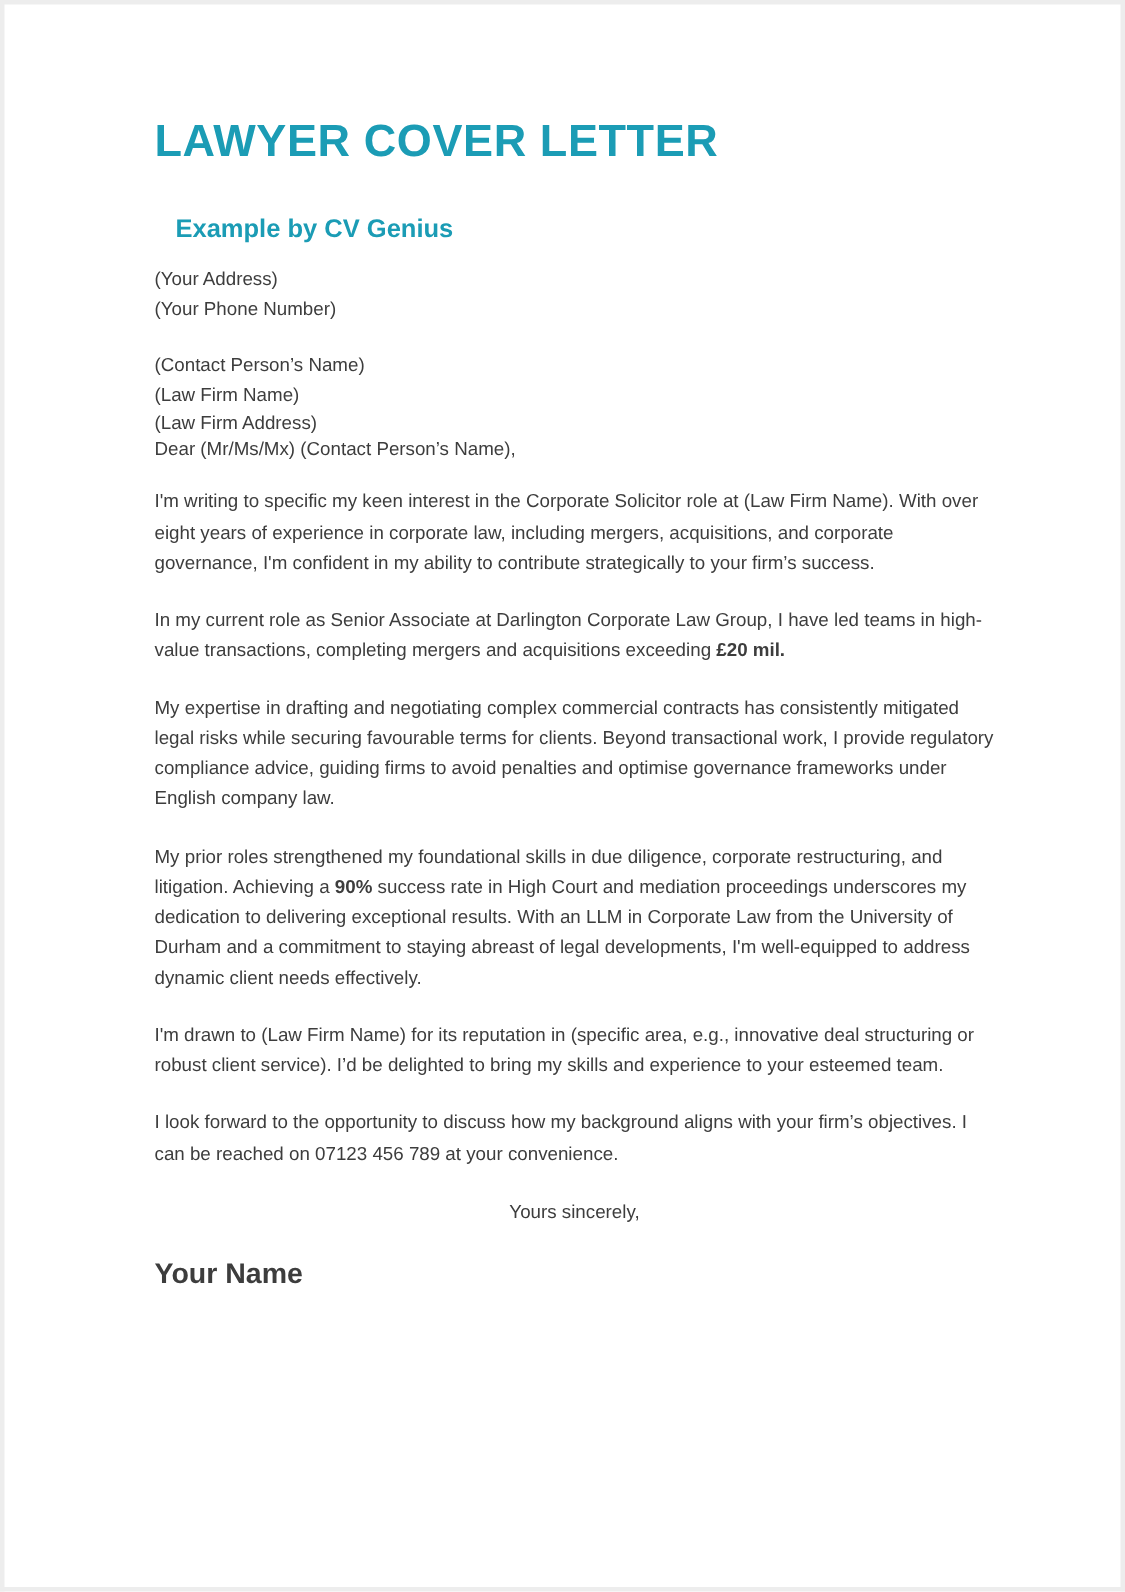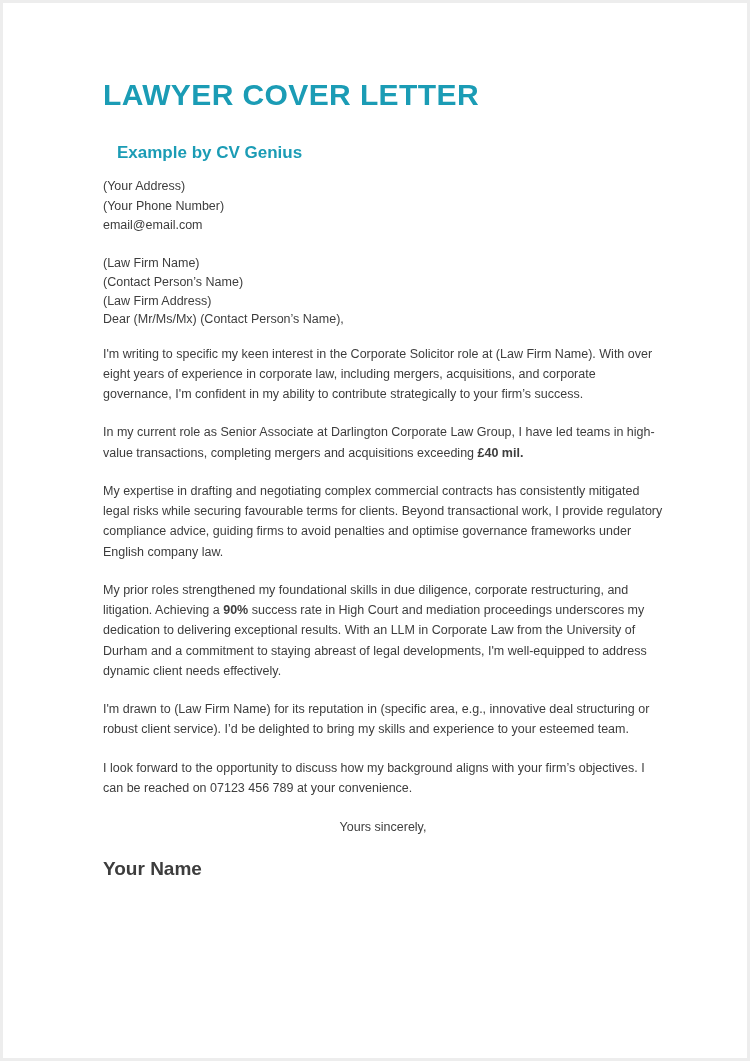--- a/index.html
+++ b/index.html
@@ -135,35 +135,34 @@
   <div class="edge-right"></div>
 
   <div class="content">
 
     <h1 class="title">LAWYER COVER LETTER</h1>
     <div class="subtitle">Example by CV Genius</div>
 
     <div class="sender-block">
       <div>(Your Address)</div>
       <div>(Your Phone Number)</div>
-      <div>email@email.com</div>
     </div>
 
 
     <div class="recipient-block">
+      <div>(Contact Person’s Name)</div>
       <div>(Law Firm Name)</div>
-      <div>(Contact Person’s Name)</div>
       <div>(Law Firm Address)</div>
     </div>
 
     <div class="salutation">Dear (Mr/Ms/Mx) (Contact Person’s Name),</div>
 
     <p class="para">I'm writing to specific my keen interest in the Corporate Solicitor role at (Law Firm Name). With over eight years of experience in corporate law, including mergers, acquisitions, and corporate governance, I'm confident in my ability to contribute strategically to your firm’s success.</p>
 
-    <p class="para"><span>In my current role as Senior Associate at Darlington Corporate Law Group, I have led teams in high-value transactions, completing mergers and acquisitions exceeding </span><b class="em">£40 mil.</b><span></span></p>
+    <p class="para"><span>In my current role as Senior Associate at Darlington Corporate Law Group, I have led teams in high-value transactions, completing mergers and acquisitions exceeding </span><b class="em">£20 mil.</b><span></span></p>
 
     <p class="para">My expertise in drafting and negotiating complex commercial contracts has consistently mitigated legal risks while securing favourable terms for clients. Beyond transactional work, I provide regulatory compliance advice, guiding firms to avoid penalties and optimise governance frameworks under English company law.</p>
 
     <p class="para"><span>My prior roles strengthened my foundational skills in due diligence, corporate restructuring, and litigation. Achieving a </span><b class="em">90%</b><span> success rate in High Court and mediation proceedings underscores my dedication to delivering exceptional results. With an LLM in Corporate Law from the University of Durham and a commitment to staying abreast of legal developments, I'm well-equipped to address dynamic client needs effectively.</span></p>
 
     <p class="para">I'm drawn to (Law Firm Name) for its reputation in (specific area, e.g., innovative deal structuring or robust client service). I’d be delighted to bring my skills and experience to your esteemed team.</p>
 
     <p class="para">I look forward to the opportunity to discuss how my background aligns with your firm’s objectives. I can be reached on 07123 456 789 at your convenience.</p>
 
     <div class="closing">Yours sincerely,</div>

